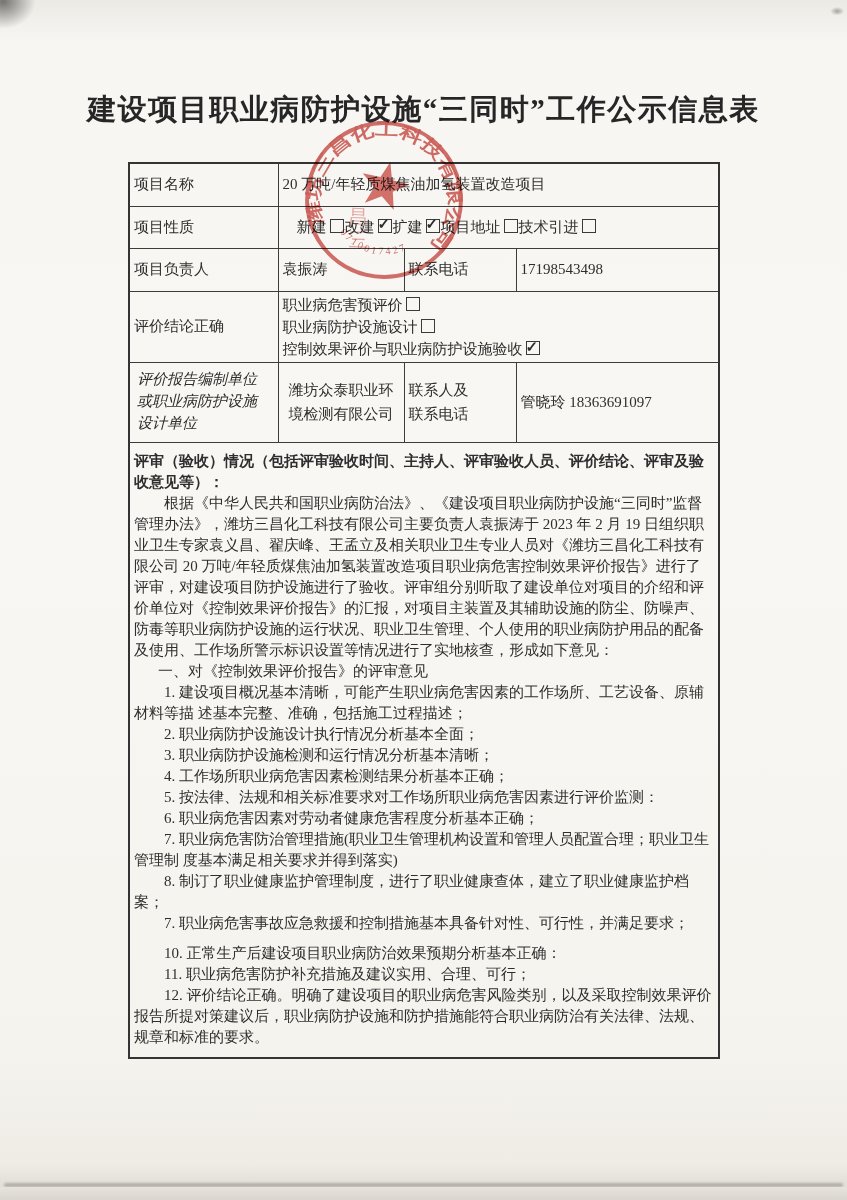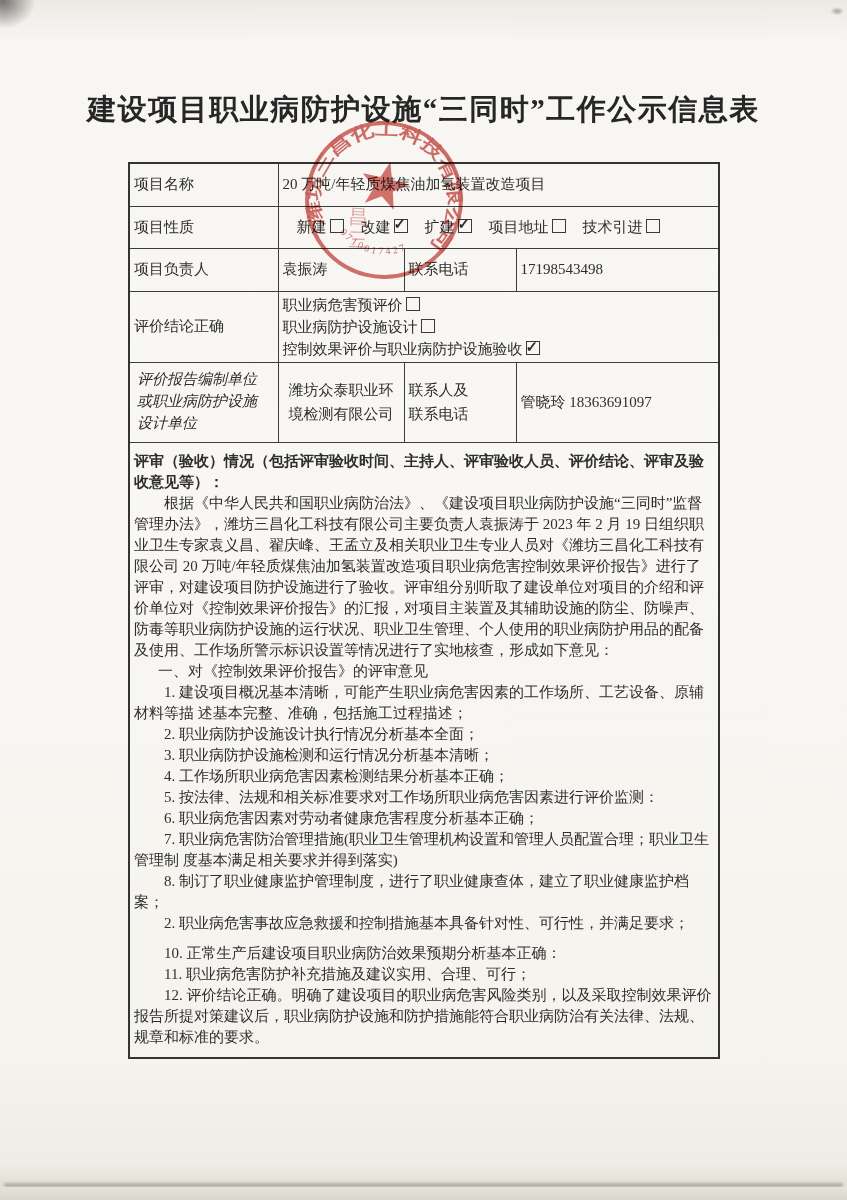--- a/index.html
+++ b/index.html
@@ -41,21 +41,21 @@
     border:2px solid #343434;
   }
   table.main td{
     border:1.6px solid #3c3c3c;
     font-size:15px;color:#2e2e2e;
     text-align:left;vertical-align:middle;
     padding:2px 4px;line-height:1.4;
     overflow:hidden;
   }
   td.left{text-align:left;padding-left:12px;}
-  .nature-line{display:flex;align-items:center;justify-content:flex-start;gap:17px;padding-left:14px;}
+  .nature-line{display:flex;align-items:center;justify-content:flex-start;gap:1px;padding-left:14px;}
   .nature-item,.pub-item{white-space:nowrap;}
   .pub-lines{line-height:22px;}
   .cb{
     display:inline-block;width:12px;height:12px;border:1.6px solid #3a3a3a;
     margin-left:3px;position:relative;vertical-align:-1px;background:transparent;
   }
   .cb.checked::after{
     content:"✓";position:absolute;left:-1px;top:-6px;font-size:15px;font-weight:700;color:#2c2c2c;
   }
   .prewrap{white-space:pre-line;}
@@ -147,21 +147,21 @@
         <p class="rv-par">根据《中华人民共和国职业病防治法》、《建设项目职业病防护设施“三同时”监督管理办法》，潍坊三昌化工科技有限公司主要负责人袁振涛于 2023 年 2 月 19 日组织职业卫生专家袁义昌、翟庆峰、王孟立及相关职业卫生专业人员对《潍坊三昌化工科技有限公司 20 万吨/年轻质煤焦油加氢装置改造项目职业病危害控制效果评价报告》进行了评审，对建设项目防护设施进行了验收。评审组分别听取了建设单位对项目的介绍和评价单位对《控制效果评价报告》的汇报，对项目主装置及其辅助设施的防尘、防噪声、防毒等职业病防护设施的运行状况、职业卫生管理、个人使用的职业病防护用品的配备及使用、工作场所警示标识设置等情况进行了实地核查，形成如下意见：</p>
         <p class="rv-sub">一、对《控制效果评价报告》的评审意见</p>
         <p class="rv-item">1. 建设项目概况基本清晰，可能产生职业病危害因素的工作场所、工艺设备、原辅材料等描 述基本完整、准确，包括施工过程描述；</p>
         <p class="rv-item">2. 职业病防护设施设计执行情况分析基本全面；</p>
         <p class="rv-item">3. 职业病防护设施检测和运行情况分析基本清晰；</p>
         <p class="rv-item">4. 工作场所职业病危害因素检测结果分析基本正确；</p>
         <p class="rv-item">5. 按法律、法规和相关标准要求对工作场所职业病危害因素进行评价监测：</p>
         <p class="rv-item">6. 职业病危害因素对劳动者健康危害程度分析基本正确；</p>
         <p class="rv-item">7. 职业病危害防治管理措施(职业卫生管理机构设置和管理人员配置合理；职业卫生管理制 度基本满足相关要求并得到落实)</p>
         <p class="rv-item">8. 制订了职业健康监护管理制度，进行了职业健康查体，建立了职业健康监护档案；</p>
-        <p class="rv-item rv-gap">2. 职业病危害事故应急救援和控制措施基本具备针对性、可行性，并满足要求；</p>
+        <p class="rv-item rv-gap">7. 职业病危害事故应急救援和控制措施基本具备针对性、可行性，并满足要求；</p>
         <p class="rv-item">10. 正常生产后建设项目职业病防治效果预期分析基本正确：</p>
         <p class="rv-item">11. 职业病危害防护补充措施及建议实用、合理、可行；</p>
         <p class="rv-item">12. 评价结论正确。明确了建设项目的职业病危害风险类别，以及采取控制效果评价报告所提对策建议后，职业病防护设施和防护措施能符合职业病防治有关法律、法规、规章和标准的要求。</p>
       </td>
     </tr>
   </tbody>
     </table>
 
   <svg class="stamp" viewBox="0 0 174 174" aria-hidden="true">
     <circle cx="87" cy="87" r="76" fill="none" stroke="#c9463f" stroke-width="4" opacity="0.9"></circle>

